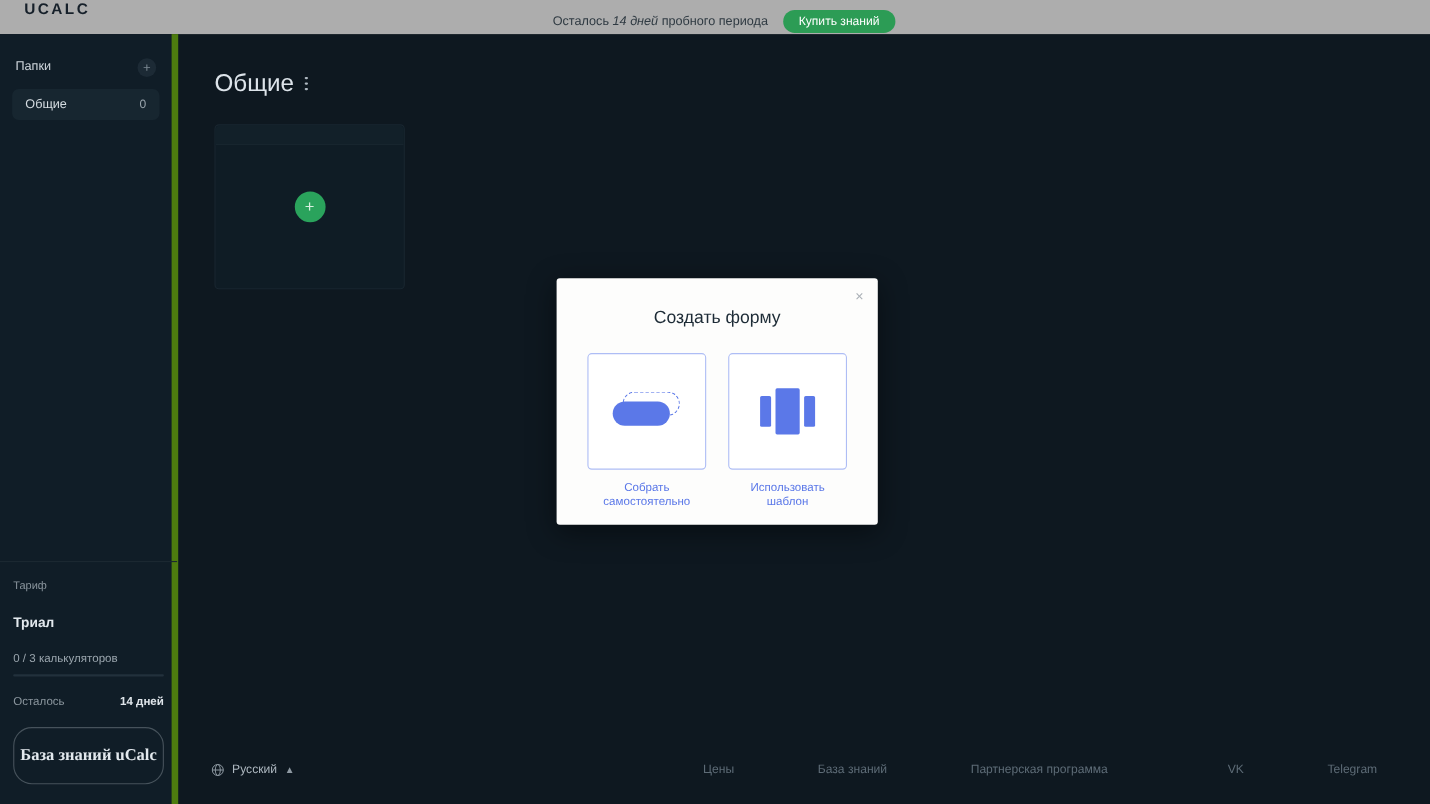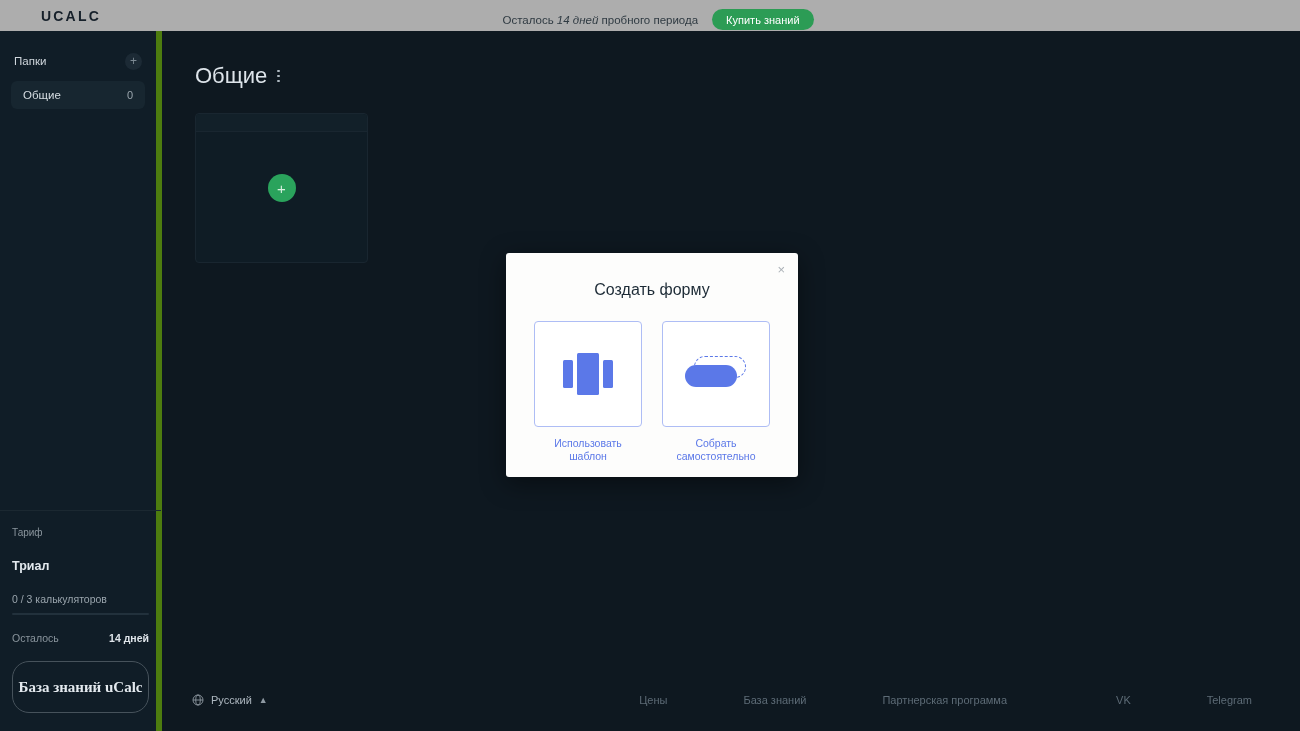--- a/index.html
+++ b/index.html
@@ -8,21 +8,21 @@
     background: #0e1820;
     font-family: "Liberation Sans", sans-serif;
     overflow: hidden;
   }
   .app { position: relative; width: 1300px; height: 731px; background: #0e1820; }
 
   
   .topbar {
     position: absolute; left: 0; top: 0; width: 1300px; height: 31px;
     background: #adadad;
-    display: flex; align-items: center; padding-left: 19px;
+    display: flex; align-items: flex-start;
   }
   .logo {
     margin-left: 22px;
     font-size: 14px; font-weight: bold; letter-spacing: 2.2px; color: #16202a;
   }
   .topbar-center {
     position: absolute; left: 16px; right: 0; top: 0; height: 39px;
     display: flex; align-items: center; justify-content: center; gap: 14px;
   }
   .trial-text { font-size: 11.5px; color: #2f3a42; white-space: nowrap; }
@@ -260,44 +260,44 @@
       <a>Партнерская программа</a>
       <a class="gap-big">VK</a>
       <a>Telegram</a>
     </div>
   </div>
 
   <div class="modal">
     <button class="modal-close">×</button>
     <h2 class="modal-title">Создать форму</h2>
     <div class="modal-options">
+
+      <div class="option">
+        <div class="option-box">
+          <div class="icon-build">
+            <div class="dashed"></div>
+            <div class="solid"></div>
+          </div>
+        </div>
+        <div class="option-label">
+          <div>Собрать</div>
+          <div>самостоятельно</div>
+        </div>
+      </div>
 
       <div class="option">
         <div class="option-box">
           <div class="icon-template">
             <i class="side"></i>
             <i class="center"></i>
             <i class="side"></i>
           </div>
         </div>
         <div class="option-label">
           <div>Использовать</div>
           <div>шаблон</div>
         </div>
       </div>
 
-      <div class="option">
-        <div class="option-box">
-          <div class="icon-build">
-            <div class="dashed"></div>
-            <div class="solid"></div>
-          </div>
-        </div>
-        <div class="option-label">
-          <div>Собрать</div>
-          <div>самостоятельно</div>
-        </div>
-      </div>
-
     </div>
   </div>
 
 </div>
 
 </body></html>

